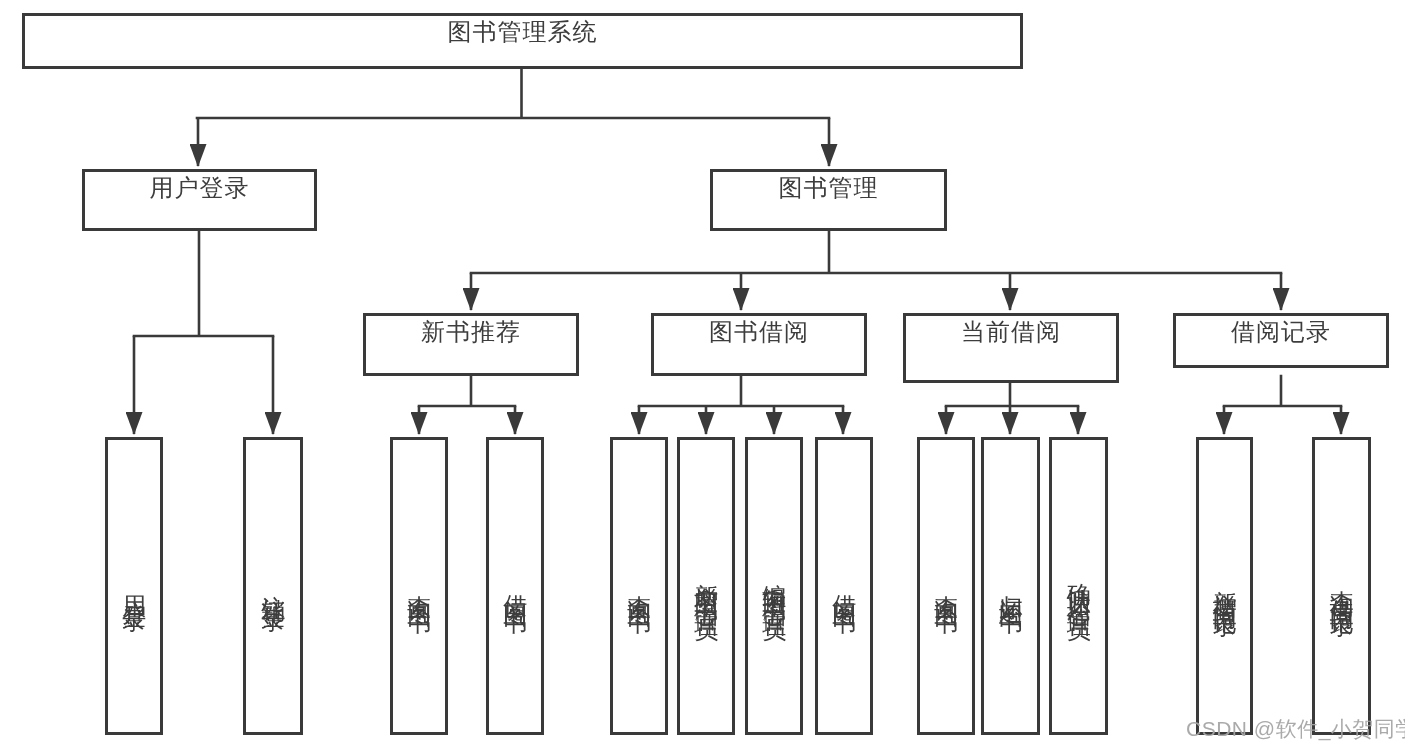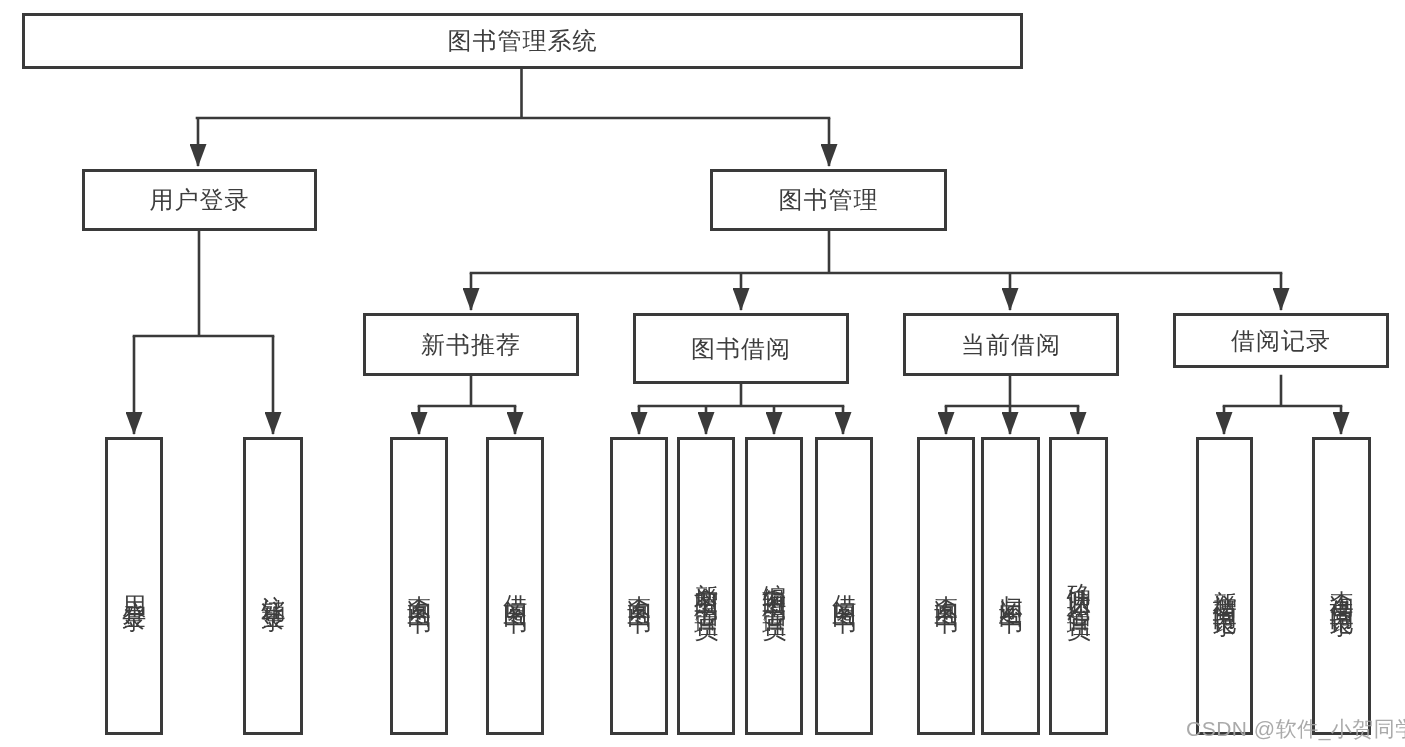--- a/index.html
+++ b/index.html
@@ -4,21 +4,21 @@
 <style>
   html,body { margin:0; padding:0; background:#ffffff; }
   .stage {
     position:relative; width:1405px; height:747px; background:#ffffff;
     font-family:"Liberation Sans", sans-serif; overflow:hidden;
   }
   svg.wires { position:absolute; left:0; top:0; z-index:1; }
   .box {
     position:absolute; box-sizing:border-box; background:#ffffff;
     border:3px solid #3a3a3a; color:#3d3d3d;
-    display:flex; align-items:center; justify-content:center;
+    display:flex; justify-content:center;
     z-index:2; text-align:center;
   }
   .h  { font-size:24px; letter-spacing:1px; white-space:nowrap; }
   .v  { font-size:24px; }
   .v .vt {
     writing-mode:vertical-rl; text-orientation:mixed;
     letter-spacing:5px; line-height:1.1; white-space:nowrap;
   }
   .watermark {
     position:absolute; left:1186px; top:715px; z-index:5;
@@ -80,24 +80,24 @@
   <div class="box h" style="left:82px;top:169px;width:235px;height:62px">
     <span>用户登录</span>
   </div>
   <div class="box h" style="left:710px;top:169px;width:237px;height:62px">
     <span>图书管理</span>
   </div>
 
   <div class="box h" style="left:363px;top:313px;width:216px;height:63px">
     <span>新书推荐</span>
   </div>
-  <div class="box h" style="left:633px;top:313px;width:216px;height:71px">
+  <div class="box h" style="left:651px;top:313px;width:216px;height:63px">
     <span>图书借阅</span>
   </div>
-  <div class="box h" style="left:903px;top:313px;width:216px;height:63px">
+  <div class="box h" style="left:903px;top:313px;width:216px;height:70px">
     <span>当前借阅</span>
   </div>
   <div class="box h" style="left:1173px;top:313px;width:216px;height:55px">
     <span>借阅记录</span>
   </div>
 
   <div class="box v" style="left:105px;top:437px;width:58px;height:298px">
     <span class="vt">用户登录</span>
   </div>
   <div class="box v" style="left:243px;top:437px;width:60px;height:298px">

